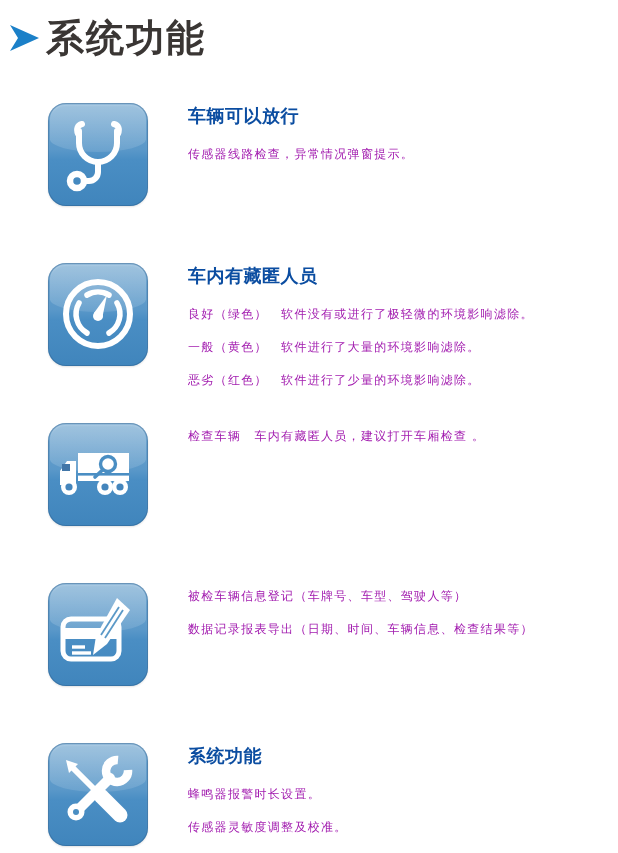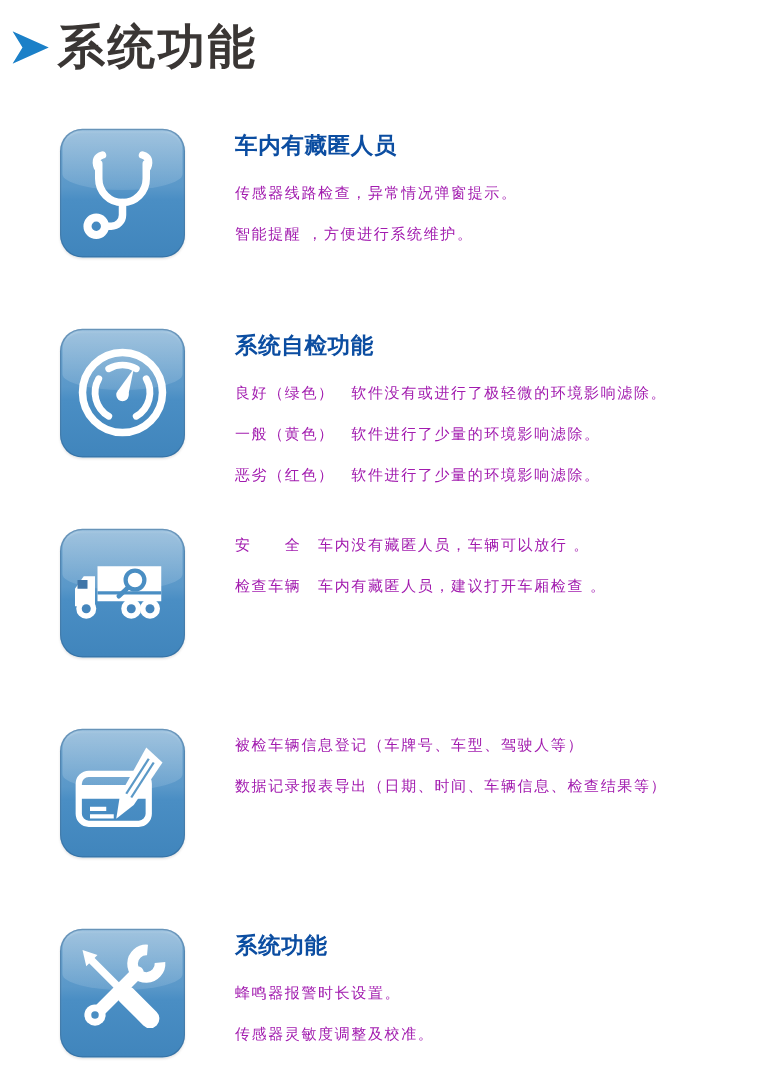--- a/index.html
+++ b/index.html
@@ -66,43 +66,42 @@
           <g fill="none" stroke="#ffffff" stroke-width="6" stroke-linecap="round" stroke-linejoin="round">
             <path d="M34 21 q-7 2 -4 10"></path>
             <path d="M66 21 q7 2 4 10"></path>
             <path d="M31 28 v12 a19 19 0 0 0 38 0 V28"></path>
             <path d="M50 59 v10 a9 9 0 0 1 -9 9 h-5"></path>
           </g>
           <circle cx="29" cy="78" r="7" fill="none" stroke="#ffffff" stroke-width="6.5"></circle>
         </svg>
       </div>
       <div class="content">
-        <h2 class="section-heading">车内有藏匿人员</h2>
+        <h2 class="section-heading">车辆可以放行</h2>
         <p class="section-line">传感器线路检查，异常情况弹窗提示。</p>
-        <p class="section-line">智能提醒 ，方便进行系统维护。</p>
       </div>
     </div>
 
     <div class="section">
       <div class="icon">
         <svg viewBox="0 0 100 103" width="100" height="103">
           <circle cx="50" cy="51" r="32" fill="none" stroke="#ffffff" stroke-width="6"></circle>
           <g fill="none" stroke="#ffffff" stroke-width="5.5" stroke-linecap="round">
             <path d="M39 32 A22 22 0 0 1 61 32"></path>
             <path d="M69 40 A22 22 0 0 1 61 70"></path>
             <path d="M39 70 A22 22 0 0 1 31 40"></path>
           </g>
           <polygon points="59,32 46,50 54,56" fill="#ffffff"></polygon>
           <circle cx="50" cy="53" r="5" fill="#ffffff"></circle>
         </svg>
       </div>
       <div class="content">
-        <h2 class="section-heading">系统自检功能</h2>
+        <h2 class="section-heading">车内有藏匿人员</h2>
         <p class="section-line">良好（绿色）　软件没有或进行了极轻微的环境影响滤除。</p>
-        <p class="section-line">一般（黄色）　软件进行了少量的环境影响滤除。</p>
+        <p class="section-line">一般（黄色）　软件进行了大量的环境影响滤除。</p>
         <p class="section-line">恶劣（红色）　软件进行了少量的环境影响滤除。</p>
       </div>
     </div>
 
     <div class="section">
       <div class="icon">
         <svg viewBox="0 0 100 103" width="100" height="103">
           <rect x="30" y="30" width="51" height="28" fill="#ffffff"></rect>
           <path d="M28 38 h-9 l-7 10 v14 h16 z" fill="#ffffff"></path>
           <rect x="14" y="41" width="8" height="7" fill="#4176a8"></rect>
@@ -111,21 +110,20 @@
           <line x1="54.5" y1="47" x2="47" y2="54" stroke="#4a8ec3" stroke-width="3.6" stroke-linecap="round"></line>
           <circle cx="21" cy="64" r="8" fill="#ffffff"></circle>
             <circle cx="21" cy="64" r="3.6" fill="#4485bc"></circle>
           <circle cx="57" cy="64" r="8" fill="#ffffff"></circle>
             <circle cx="57" cy="64" r="3.6" fill="#4485bc"></circle>
           <circle cx="72" cy="64" r="8" fill="#ffffff"></circle>
             <circle cx="72" cy="64" r="3.6" fill="#4485bc"></circle>
         </svg>
       </div>
       <div class="content">
-        <p class="section-line">安　　全　车内没有藏匿人员，车辆可以放行 。</p>
         <p class="section-line">检查车辆　车内有藏匿人员，建议打开车厢检查 。</p>
       </div>
     </div>
 
     <div class="section">
       <div class="icon">
         <svg viewBox="0 0 100 103" width="100" height="103">
           <rect x="15" y="36" width="56" height="40" rx="8" fill="none" stroke="#ffffff" stroke-width="5"></rect>
           <rect x="14" y="45" width="58" height="11" fill="#ffffff"></rect>
           <line x1="24" y1="64" x2="37" y2="64" stroke="#ffffff" stroke-width="3.4"></line>

